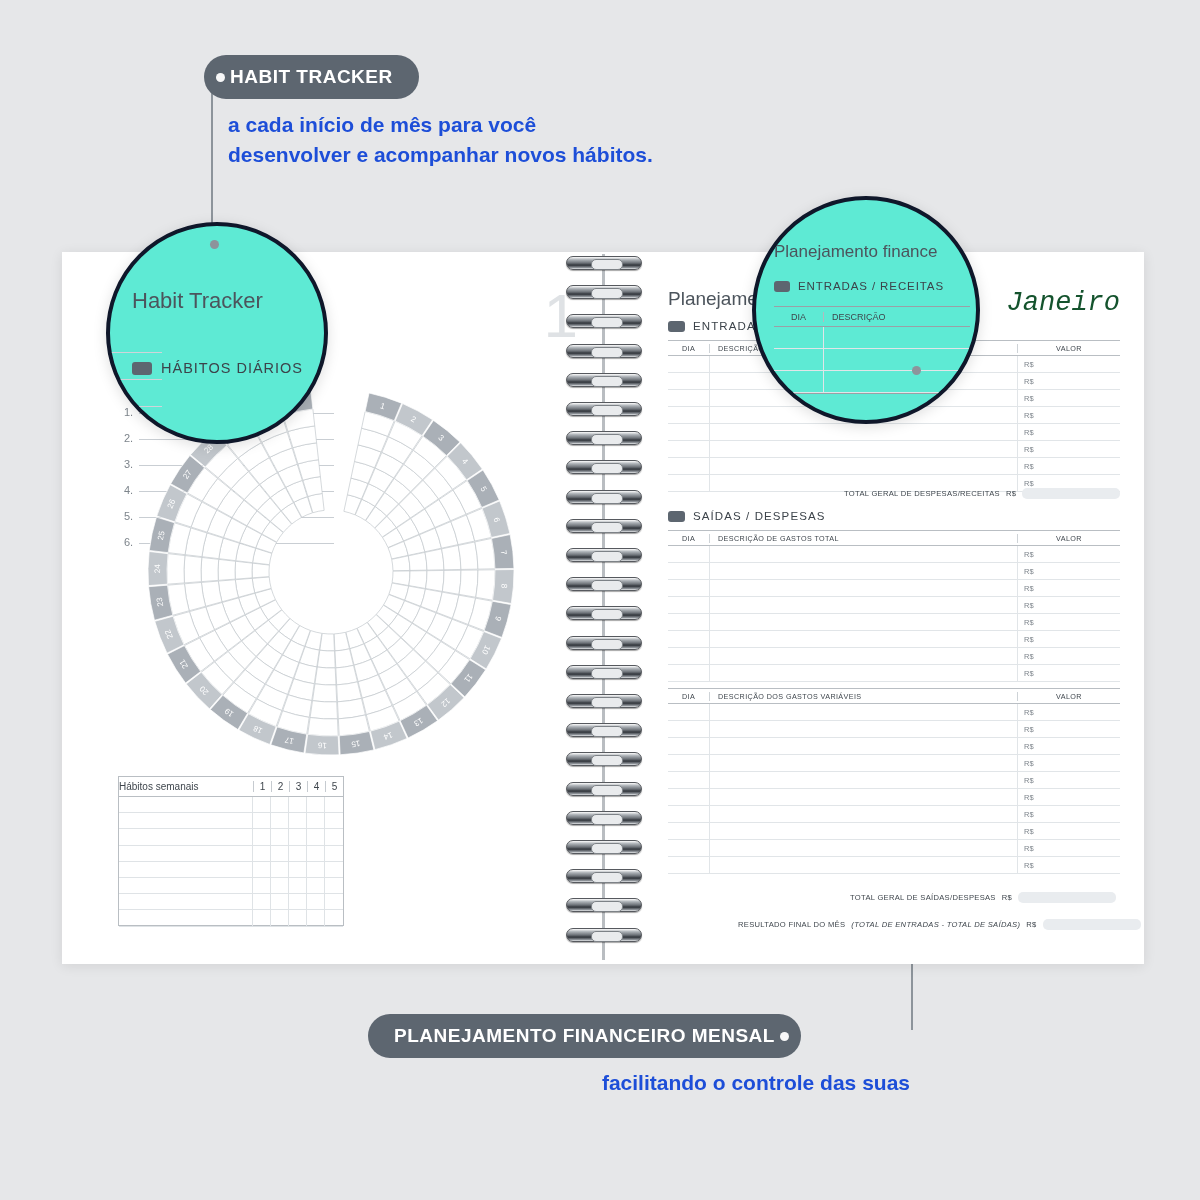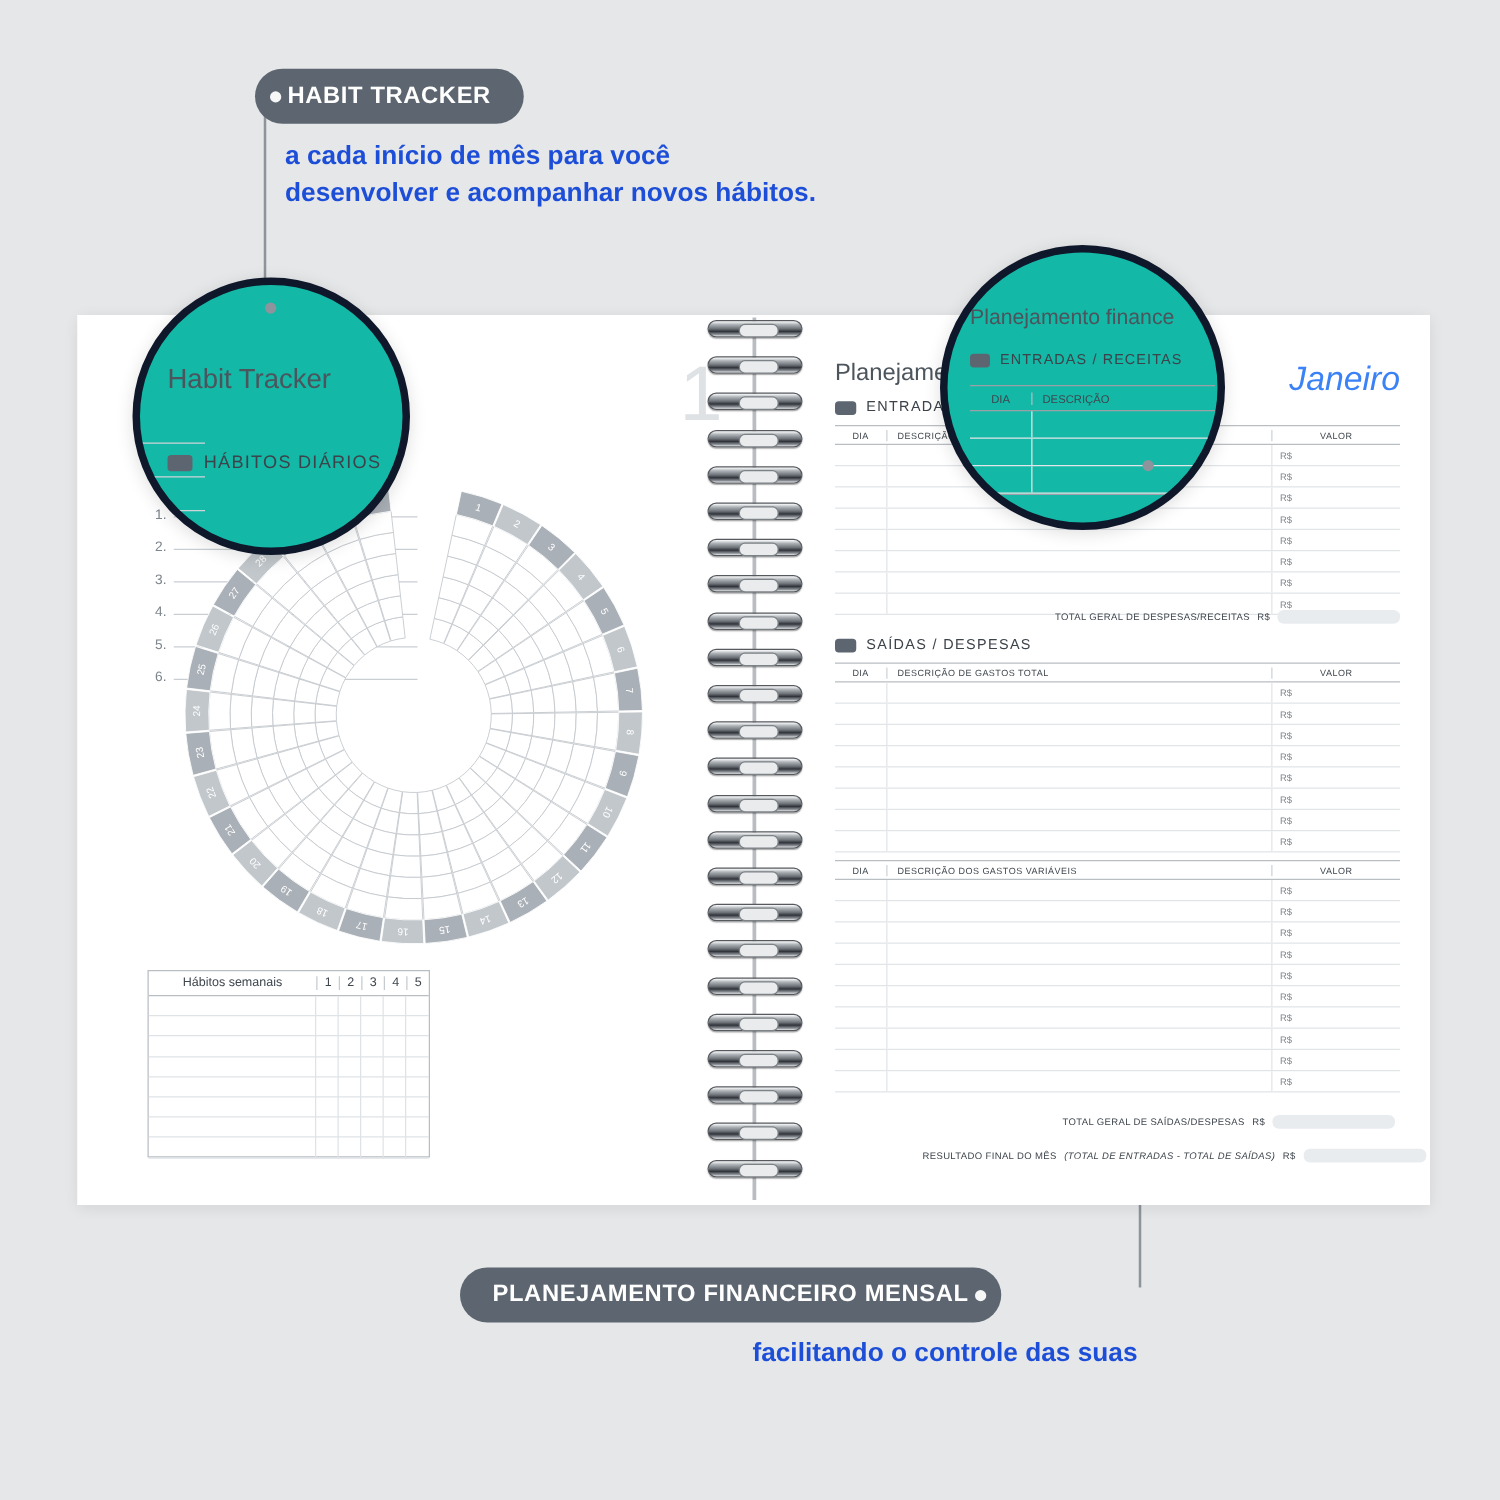--- a/index.html
+++ b/index.html
@@ -127,39 +127,39 @@
   .mini-table {
     position: absolute; border: 1px solid #b9bec3; background: #fff;
   }
   #tbl-semanais { left: 56px; top: 524px; width: 226px; height: 150px; }
   #tbl-mensais { left: 298px; top: 524px; width: 200px; height: 150px; }
   .mini-head {
     height: 20px; border-bottom: 1px solid #b9bec3;
     display: flex; align-items: center;
     font-size: 10px; color: #3f464d;
   }
-  .mini-head .lbl { flex: 1; text-align: center; }
+  .mini-head .lbl { flex: 1; }
   .mini-head .num {
     width: 18px; text-align: center; border-left: 1px solid #c6cbd0; font-size: 10px;
   }
   .mini-rows { position: relative; }
   .mini-row { height: 16.2px; border-bottom: 1px solid #dfe3e6; position: relative; }
   .mini-col {
     position: absolute; top: 0; bottom: 0; width: 1px; background: #dfe3e6;
   }
 
   
   .ttl-fin {
     position: absolute; left: 64px; top: 36px;
     font-size: 19px; color: #4c545c;
   }
   #month-name {
     position: absolute; right: 24px; top: 36px;
-    font-family: Liberation Sans, sans-serif;
-    font-style: italic; font-size: 27px; color: #3b82f6;
+    font-family: Liberation Mono, monospace;
+    font-style: italic; font-size: 27px; color: #14532d;
   }
   #tag-entradas { left: 64px; top: 68px; font-size: 11.5px; }
   #tag-saidas { left: 64px; top: 258px; font-size: 11.5px; }
 
   .fin-table { position: absolute; border-top: 1px solid #b9bec3; }
   .fin-hdr {
     display: flex; height: 15px; align-items: center;
     border-bottom: 1px solid #b9bec3;
     font-size: 7.2px; color: #3f464d; letter-spacing: 0.4px;
   }
@@ -181,23 +181,23 @@
   }
   .total-row .rs { font-size: 7.6px; }
   .total-blank {
     width: 98px; height: 11px; background: #e9ecef; border-radius: 5px;
   }
   .ital { font-style: italic; }
 
   
   .bubble {
     position: absolute; border-radius: 50%;
-    background: #14b8a6; overflow: hidden;
+    background: #5eead4; overflow: hidden;
     box-shadow: 0 3px 14px rgba(0,0,0,0.13);
-    border: 6px solid #0f172a;
+    border: 4px solid #0f172a;
   }
   #bubble-habit { left: 106px; top: 222px; width: 222px; height: 222px; }
   #bubble-fin { left: 752px; top: 196px; width: 228px; height: 228px; }
 
   #bubble-habit .b-title {
     position: absolute; left: 22px; top: 62px;
     font-size: 22px; color: #4c545c;
   }
   #bubble-habit .b-tag {
     position: absolute; left: 22px; top: 134px;

